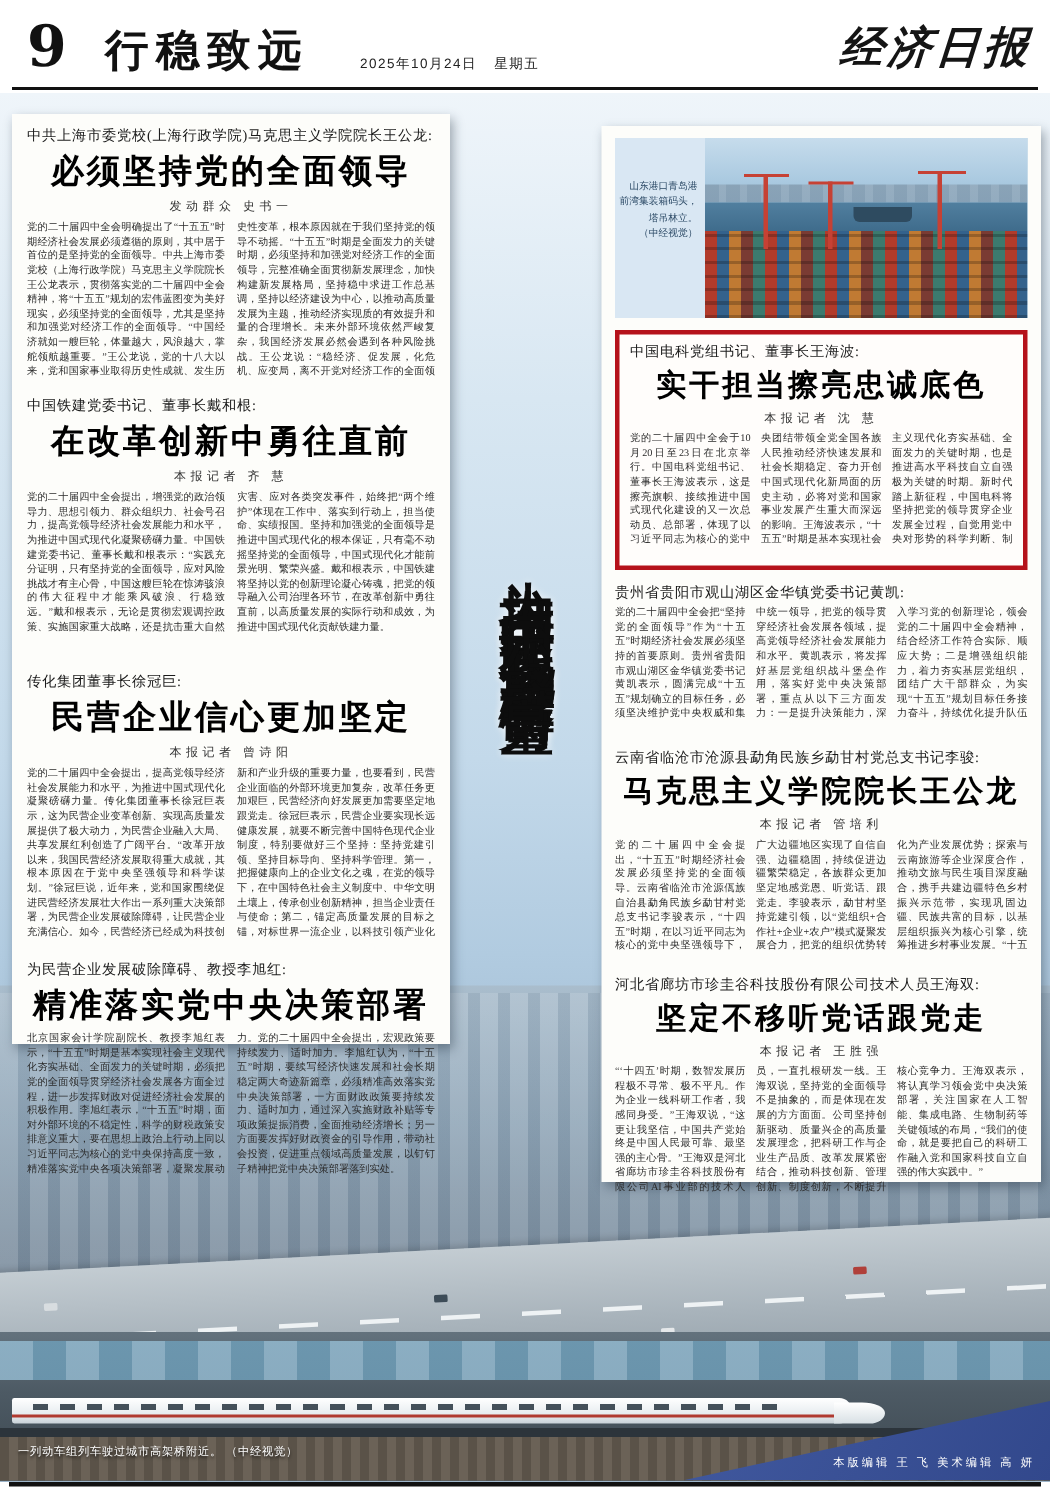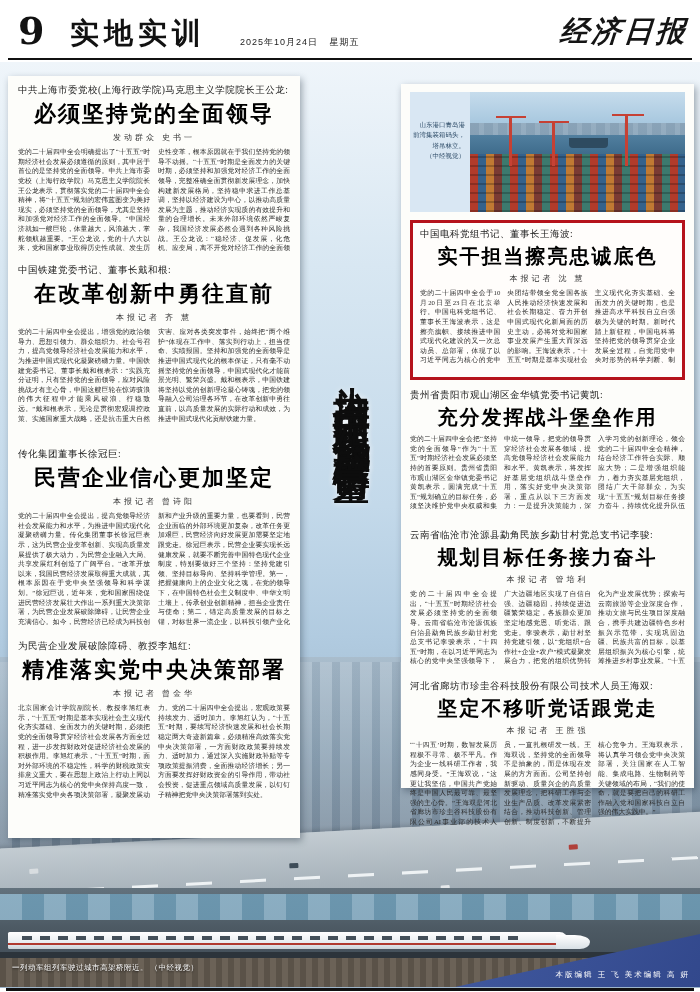--- a/index.html
+++ b/index.html
@@ -49,21 +49,21 @@
       background:repeating-linear-gradient(90deg,#5a5248 0 6px,#6b6257 6px 12px),linear-gradient(180deg,#55514a,#433f39);}
   .bottom-caption{position:absolute;left:12px;top:963px;font-size:7.5px;color:#ffffff;letter-spacing:.5px;
       text-shadow:0 1px 2px rgba(0,0,0,.8);z-index:6;}
   .credits-tri{position:absolute;left:455px;top:934px;width:245px;height:53px;z-index:5;
       background:linear-gradient(120deg,#41599f,#32488c);clip-path:polygon(100% 0,100% 100%,0 100%);}
   .credits-text{position:absolute;right:10px;bottom:7px;font-size:7.5px;color:#fff;letter-spacing:2px;}
   .bottom-rule{position:absolute;left:6px;top:988px;width:688px;height:2.5px;background:#111;z-index:7;}
 
   
   .panel{position:absolute;background:#fdfdfa;box-shadow:2px 3px 7px rgba(30,45,60,.4);box-sizing:border-box;}
-  .left-panel{left:8px;top:76px;width:292px;height:762px;padding:8px 10px;}
+  .left-panel{left:8px;top:76px;width:292px;height:620px;padding:8px 10px;}
   .right-panel{left:401px;top:84px;width:293px;height:704px;padding:8px 9px;}
 
   
   .center-headline{position:absolute;left:302px;top:88px;width:98px;height:628px;
       display:flex;align-items:center;justify-content:center;
       writing-mode:vertical-rl;font-size:37px;font-weight:900;letter-spacing:6px;color:#0d0d0d;
       font-family:"DejaVu Sans",sans-serif;text-shadow:0 0 6px rgba(255,255,255,.55);z-index:4;}
 
   
   .art{margin-bottom:9px;}
@@ -131,21 +131,21 @@
     <div class="track"></div>
     <div class="ballast"></div>
   </div>
   <div class="bottom-caption">一列动车组列车驶过城市高架桥附近。 （中经视觉）</div>
   <div class="credits-tri"></div>
   <div class="credits-text" style="position:absolute;right:10px;top:970px;z-index:6;font-size:7.5px;color:#fff;letter-spacing:2px;">本版编辑 王 飞 美术编辑 高 妍</div>
   <div class="bottom-rule"></div>
 
   <div class="header">
     <div class="pageno">9</div>
-    <div class="section">实地实训</div>
+    <div class="section">行稳致远</div>
     <div class="dateline">
       <span>2025年10月24日</span>
       <span style="margin-left:8px;">星期五</span>
     </div>
     <div class="masthead">经济日报</div>
   </div>
 
   <div class="center-headline">为推进中国式现代化凝聚磅礴力量</div>
 
   <section class="panel left-panel">
@@ -163,21 +163,20 @@
     </article>
     <article class="art">
       <div class="kicker">传化集团董事长徐冠巨:</div>
       <h2 class="headline">民营企业信心更加坚定</h2>
       <div class="byline">本报记者 曾诗阳</div>
       <div class="body cols2 h120">党的二十届四中全会提出，提高党领导经济社会发展能力和水平，为推进中国式现代化凝聚磅礴力量。传化集团董事长徐冠巨表示，这为民营企业变革创新、实现高质量发展提供了极大动力，为民营企业融入大局、共享发展红利创造了广阔平台。“改革开放以来，我国民营经济发展取得重大成就，其根本原因在于党中央坚强领导和科学谋划。”徐冠巨说，近年来，党和国家围绕促进民营经济发展壮大作出一系列重大决策部署，为民营企业发展破除障碍，让民营企业充满信心。如今，民营经济已经成为科技创新和产业升级的重要力量，也要看到，民营企业面临的外部环境更加复杂，改革任务更加艰巨，民营经济向好发展更加需要坚定地跟党走。徐冠巨表示，民营企业要实现长远健康发展，就要不断完善中国特色现代企业制度，特别要做好三个坚持：坚持党建引领、坚持目标导向、坚持科学管理。第一，把握健康向上的企业文化之魂，在党的领导下，在中国特色社会主义制度中、中华文明土壤上，传承创业创新精神，担当企业责任与使命；第二，锚定高质量发展的目标之锚，对标世界一流企业，以科技引领产业化发展；第三，坚持现代企业的管理之道，提升科学管理效能和抗风险能力，打造更富活力、更具韧性、更有竞争力的现代企业。</div>
     </article>
     <article class="art">
       <div class="kicker">为民营企业发展破除障碍、教授李旭红:</div>
       <h2 class="headline">精准落实党中央决策部署</h2>
-      <div class="byline">本报记者 曾金华</div>
       <div class="body cols2 h130">北京国家会计学院副院长、教授李旭红表示，“十五五”时期是基本实现社会主义现代化夯实基础、全面发力的关键时期，必须把党的全面领导贯穿经济社会发展各方面全过程，进一步发挥财政对促进经济社会发展的积极作用。李旭红表示，“十五五”时期，面对外部环境的不稳定性，科学的财税政策安排意义重大，要在思想上政治上行动上同以习近平同志为核心的党中央保持高度一致，精准落实党中央各项决策部署，凝聚发展动力。党的二十届四中全会提出，宏观政策要持续发力、适时加力。李旭红认为，“十五五”时期，要续写经济快速发展和社会长期稳定两大奇迹新篇章，必须精准高效落实党中央决策部署，一方面财政政策要持续发力、适时加力，通过深入实施财政补贴等专项政策提振消费，全面推动经济增长；另一方面要发挥好财政资金的引导作用，带动社会投资，促进重点领域高质量发展，以钉钉子精神把党中央决策部署落到实处。</div>
     </article>
   </section>
 
   <section class="panel right-panel">
 
     <div class="photo-row">
       <div class="photo-caption-box">山东港口青岛港
 前湾集装箱码头，
 塔吊林立。
@@ -199,27 +198,26 @@
 
     <article class="red-box">
       <div class="kicker">中国电科党组书记、董事长王海波:</div>
       <h2 class="headline sm">实干担当擦亮忠诚底色</h2>
       <div class="byline">本报记者 沈 慧</div>
       <div class="body cols3 h84">党的二十届四中全会于10月20日至23日在北京举行。中国电科党组书记、董事长王海波表示，这是擦亮旗帜、接续推进中国式现代化建设的又一次总动员、总部署，体现了以习近平同志为核心的党中央团结带领全党全国各族人民推动经济快速发展和社会长期稳定、奋力开创中国式现代化新局面的历史主动，必将对党和国家事业发展产生重大而深远的影响。王海波表示，“十五五”时期是基本实现社会主义现代化夯实基础、全面发力的关键时期，也是推进高水平科技自立自强极为关键的时期。新时代踏上新征程，中国电科将坚持把党的领导贯穿企业发展全过程，自觉用党中央对形势的科学判断、制定的方针政策统一思想和行动，着力提升政治能力，加快战略转型，抢抓体系化精锐化发展机遇，统筹谋划符合中央精神、契合集团实际的“十五五”规划目标任务和思路举措。同时，还将加强内协同外联合，聚集创新资源，成体系打造最优化网信体系解决方案，下更大力气攻关集成电路、基础软件等关键核心技术，以数字化网络化智能化赋能传统产业转型升级，以实干担当擦亮忠诚底色，为强国建设、民族复兴伟业作出新的更大贡献。</div>
     </article>
 
     <article class="art">
       <div class="kicker">贵州省贵阳市观山湖区金华镇党委书记黄凯:</div>
-      <h2 class="headline sm">充分发挥战斗堡垒作用</h2>
       <div class="body cols3 h86">党的二十届四中全会把“坚持党的全面领导”作为“十五五”时期经济社会发展必须坚持的首要原则。贵州省贵阳市观山湖区金华镇党委书记黄凯表示，圆满完成“十五五”规划确立的目标任务，必须坚决维护党中央权威和集中统一领导，把党的领导贯穿经济社会发展各领域，提高党领导经济社会发展能力和水平。黄凯表示，将发挥好基层党组织战斗堡垒作用，落实好党中央决策部署，重点从以下三方面发力：一是提升决策能力，深入学习党的创新理论，领会党的二十届四中全会精神，结合经济工作符合实际、顺应大势；二是增强组织能力，着力夯实基层党组织，团结广大干部群众，为实现“十五五”规划目标任务接力奋斗，持续优化提升队伍能力素质，充分发挥党员干部在整合资源、发动群众、引领产业发展中的先导作用；三是提高执行能力，发扬“马上就办、办就办好”作风，牢固树立大局观念，不折不扣把党中央决策部署落到实处。</div>
     </article>
 
     <article class="art">
       <div class="kicker">云南省临沧市沧源县勐角民族乡勐甘村党总支书记李骏:</div>
-      <h2 class="headline sm">规划目标任务接力奋斗</h2>
+      <h2 class="headline sm">马克思主义学院院长王公龙</h2>
       <div class="byline">本报记者 管培利</div>
       <div class="body cols3 h82">党的二十届四中全会提出，“十五五”时期经济社会发展必须坚持党的全面领导。云南省临沧市沧源佤族自治县勐角民族乡勐甘村党总支书记李骏表示，“十四五”时期，在以习近平同志为核心的党中央坚强领导下，广大边疆地区实现了自信自强、边疆稳固，持续促进边疆繁荣稳定，各族群众更加坚定地感党恩、听党话、跟党走。李骏表示，勐甘村坚持党建引领，以“党组织+合作社+企业+农户”模式凝聚发展合力，把党的组织优势转化为产业发展优势；探索与云南旅游等企业深度合作，推动文旅与民生项目深度融合，携手共建边疆特色乡村振兴示范带，实现巩固边疆、民族共富的目标，以基层组织振兴为核心引擎，统筹推进乡村事业发展。“十五五”时期，我们将坚定产业报国方向，通过“党员帮带+线上平台研学+实地实训”模式，组织开展政策与技能培训，强化落实党员联系群众与履职能力，完善组织架构，激活组织效能，在产业发展中发挥先锋作用，提升基层社会治理效能。</div>
     </article>
 
     <article class="art">
       <div class="kicker">河北省廊坊市珍圭谷科技股份有限公司技术人员王海双:</div>
       <h2 class="headline sm">坚定不移听党话跟党走</h2>
       <div class="byline">本报记者 王胜强</div>
       <div class="body cols3 h96">“‘十四五’时期，数智发展历程极不寻常、极不平凡。作为企业一线科研工作者，我感同身受。”王海双说，“这更让我坚信，中国共产党始终是中国人民最可靠、最坚强的主心骨。”王海双是河北省廊坊市珍圭谷科技股份有限公司AI事业部的技术人员，一直扎根研发一线。王海双说，坚持党的全面领导不是抽象的，而是体现在发展的方方面面。公司坚持创新驱动、质量兴企的高质量发展理念，把科研工作与企业生产品质、改革发展紧密结合，推动科技创新、管理创新、制度创新，不断提升核心竞争力。王海双表示，将认真学习领会党中央决策部署，关注国家在人工智能、集成电路、生物制药等关键领域的布局，“我们的使命，就是要把自己的科研工作融入党和国家科技自立自强的伟大实践中。”</div>
     </article>

